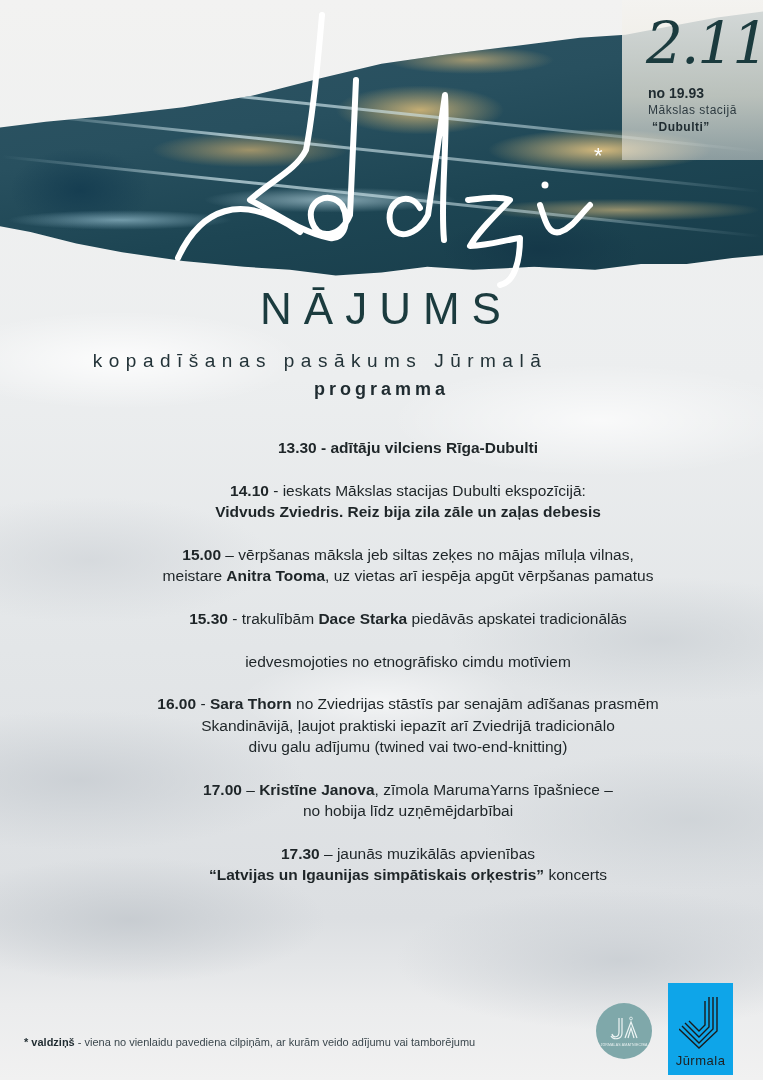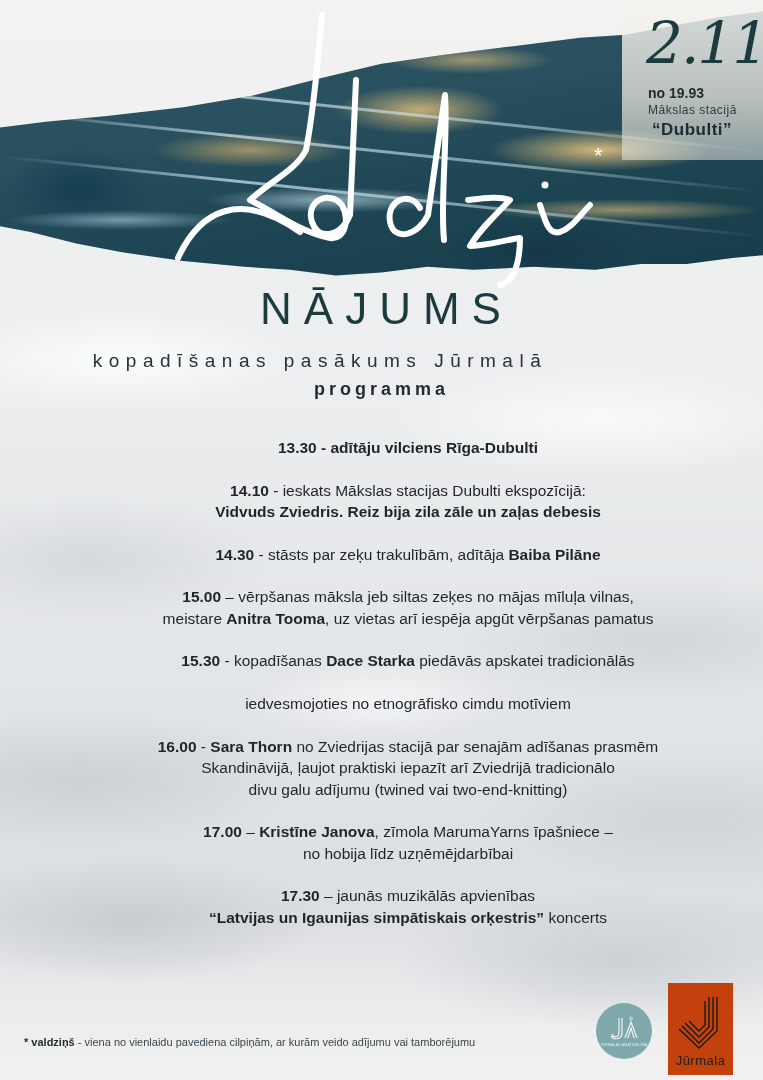--- a/index.html
+++ b/index.html
@@ -58,21 +58,21 @@
   .date-time {
     position: absolute; left: 648px; top: 85px;
     font-size: 14px; font-weight: bold; color: #1f2b30;
   }
   .date-venue {
     position: absolute; left: 648px; top: 103px;
     font-size: 12px; color: #2d3a40; letter-spacing: 0.5px;
   }
   .date-venue-name {
     position: absolute; left: 652px; top: 120px;
-    font-size: 17px; font-weight: bold; color: #1f2b30; letter-spacing: 0.5px;
+    font-size: 12px; font-weight: bold; color: #1f2b30; letter-spacing: 0.5px;
   }
   .script-svg {
     position: absolute; left: 0; top: 0; width: 763px; height: 290px;
   }
   .asterisk {
     position: absolute; left: 594px; top: 143px; color: #ffffff; font-size: 22px;
   }
 
   
   .title {
@@ -101,21 +101,21 @@
   .footnote {
     position: absolute; left: 24px; top: 1036px; font-size: 11px; color: #3b474d;
   }
   .footnote b { color: #1f2b30; }
   .logo-aa {
     position: absolute; left: 596px; top: 1003px; width: 56px; height: 56px; border-radius: 50%;
     background: #7fa8aa; display: flex; align-items: center; justify-content: center; flex-direction: column;
   }
   .logo-aa-text { font-size: 3.5px; color: #e8f0f0; letter-spacing: 0.2px; margin-top: 1px; }
   .logo-jurmala {
-    position: absolute; left: 668px; top: 983px; width: 65px; height: 92px; background: #c2410c;
+    position: absolute; left: 668px; top: 983px; width: 65px; height: 92px; background: #0ea5e9;
     display: flex; flex-direction: column; align-items: center;
   }
   .logo-jurmala-label { font-size: 13px; color: #1f1f1f; margin-top: 4px; letter-spacing: 0.5px; }
 </style>
 </head>
 <body>
 
 <div class="banner">
   <div class="sea">
     <div class="sea-wave" style="top:150px;"></div>
@@ -146,24 +146,23 @@
   <div class="asterisk">*</div>
 </div>
 
 <div class="title">NĀJUMS</div>
 <div class="subtitle">kopadīšanas pasākums Jūrmalā</div>
 <div class="program-label">programma</div>
 
 <div class="program" id="program">
     <div class="item"><b>13.30 - adītāju vilciens Rīga-Dubulti</b></div>
     <div class="item"><b>14.10</b><span> -  ieskats Mākslas stacijas Dubulti ekspozīcijā:</span><br><b>Vidvuds Zviedris. Reiz bija zila zāle un zaļas debesis</b></div>
-    <div class="item"><b>14.30</b><span> -  stāsts par zeķu trakulībām, adītāja </span><b>Baiba Pilāne</b></div>
     <div class="item"><b>15.00</b><span> – vērpšanas māksla jeb siltas zeķes no mājas mīluļa vilnas,</span><br><span>meistare </span><b>Anitra Tooma</b><span>, uz vietas arī iespēja apgūt vērpšanas pamatus</span></div>
-    <div class="item"><b>15.30</b><span> - kopadīšanas </span><b>Dace Starka</b><span> piedāvās apskatei tradicionālās</span><br><br><span>iedvesmojoties no etnogrāfisko cimdu motīviem</span></div>
-    <div class="item"><b>16.00</b><span> - </span><b>Sara Thorn</b><span> no Zviedrijas stacijā par senajām adīšanas prasmēm</span><br><span>Skandināvijā, ļaujot praktiski iepazīt arī Zviedrijā tradicionālo</span><br><span>divu galu adījumu (twined vai two-end-knitting)</span></div>
+    <div class="item"><b>15.30</b><span> - trakulībām </span><b>Dace Starka</b><span> piedāvās apskatei tradicionālās</span><br><br><span>iedvesmojoties no etnogrāfisko cimdu motīviem</span></div>
+    <div class="item"><b>16.00</b><span> - </span><b>Sara Thorn</b><span> no Zviedrijas stāstīs par senajām adīšanas prasmēm</span><br><span>Skandināvijā, ļaujot praktiski iepazīt arī Zviedrijā tradicionālo</span><br><span>divu galu adījumu (twined vai two-end-knitting)</span></div>
     <div class="item"><b>17.00</b><span> – </span><b>Kristīne Janova</b><span>, zīmola MarumaYarns īpašniece –</span><br><span>no hobija līdz uzņēmējdarbībai</span></div>
     <div class="item"><b>17.30</b><span> – jaunās muzikālās apvienības</span><br><b>“Latvijas un Igaunijas simpātiskais orķestris”</b><span> koncerts</span></div>
   </div>
 
 <div class="footnote">
   <b>* valdziņš</b><span> - viena no vienlaidu pavediena cilpiņām, ar kurām veido adījumu vai tamborējumu</span>
 </div>
 
 <div class="logo-aa">
   <svg width="30" height="26" viewBox="0 0 30 26">

